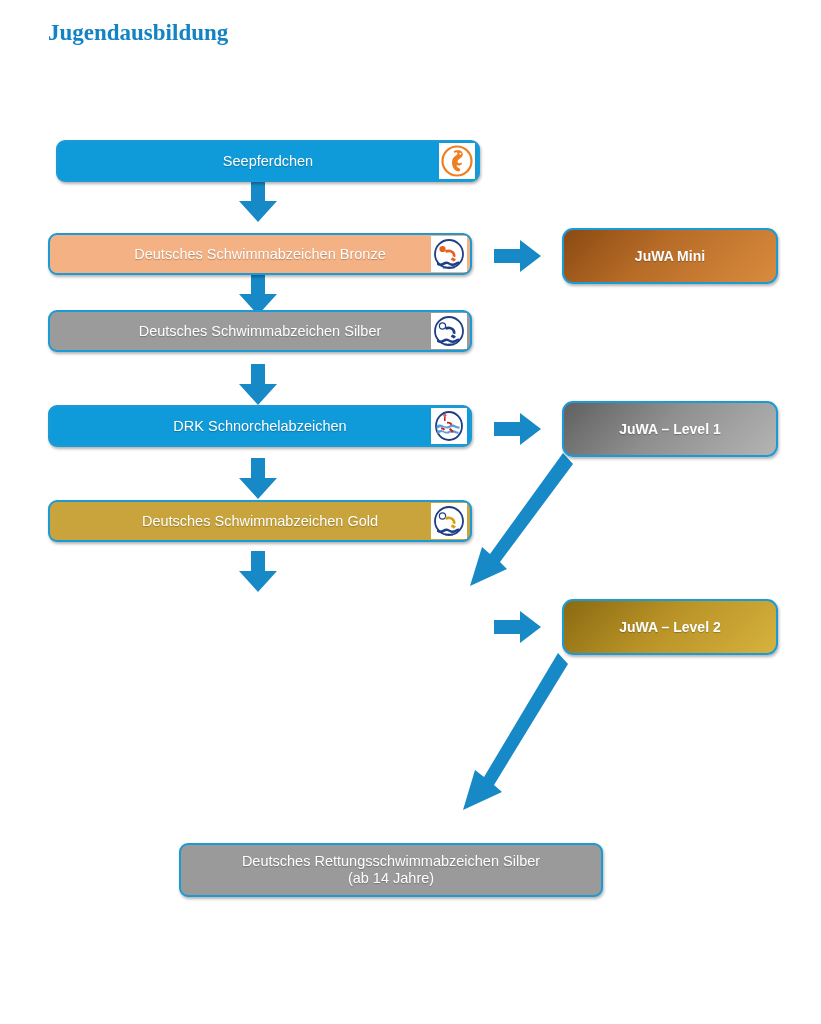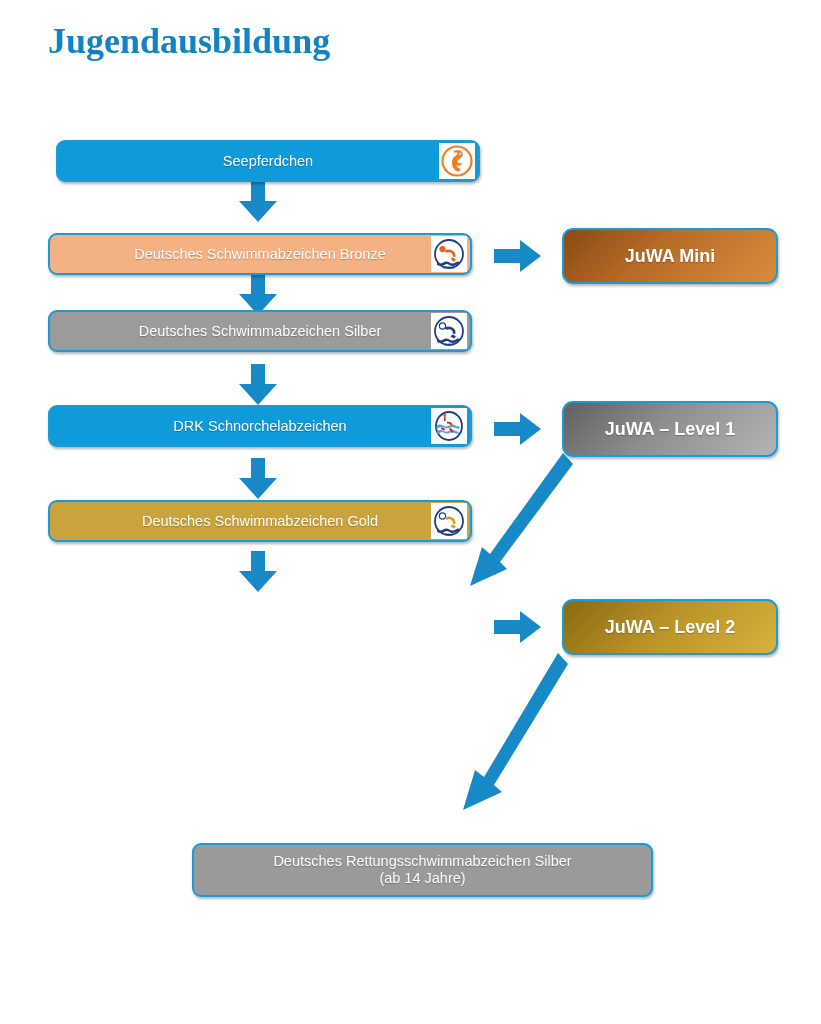--- a/index.html
+++ b/index.html
@@ -21,21 +21,21 @@
     height: 1024px;
   }
 
   
   .page-title {
     position: absolute;
     left: 48px;
     top: 20px;
     font-family: "Liberation Serif", serif;
     font-weight: bold;
-    font-size: 36px;
+    font-size: 23px;
     color: #1283c3;
     letter-spacing: 0px;
     white-space: nowrap;
   }
 
   
   .node {
     position: absolute;
     box-sizing: border-box;
     border: 2px solid #1b9ad6;
@@ -70,28 +70,28 @@
     height: 54px;
   }
 
   
   .juwa {
     left: 562px;
     width: 216px;
     height: 56px;
     border-radius: 11px;
     font-weight: bold;
-    font-size: 18px;
+    font-size: 14px;
     border: 2px solid #1b9ad6;
   }
 
   
   .bottom-box {
-    left: 192px;
-    width: 461px;
+    left: 179px;
+    width: 424px;
     height: 54px;
   }
 
   
   .fill-blue      { background: #0f9ad9; }
   .fill-peach     { background: #f4b183; }
   .fill-gray      { background: #9b9b9b; }
   .fill-gold      { background: #c9a43c; }
   .fill-bronze    { background: #c87d36; }
   .fill-grayflat  { background: #9a9a9a; }

